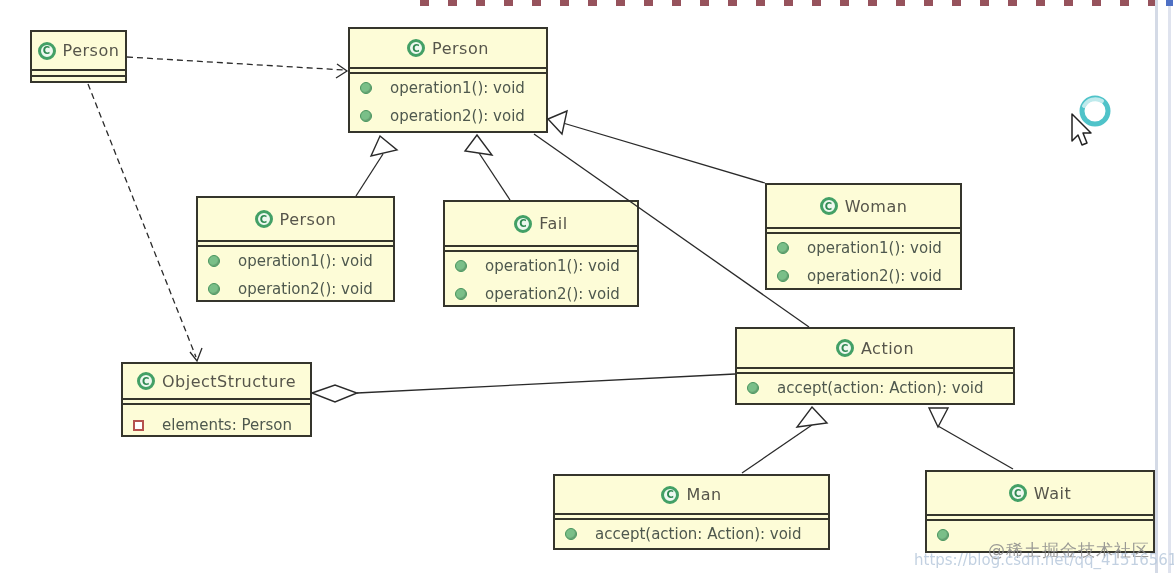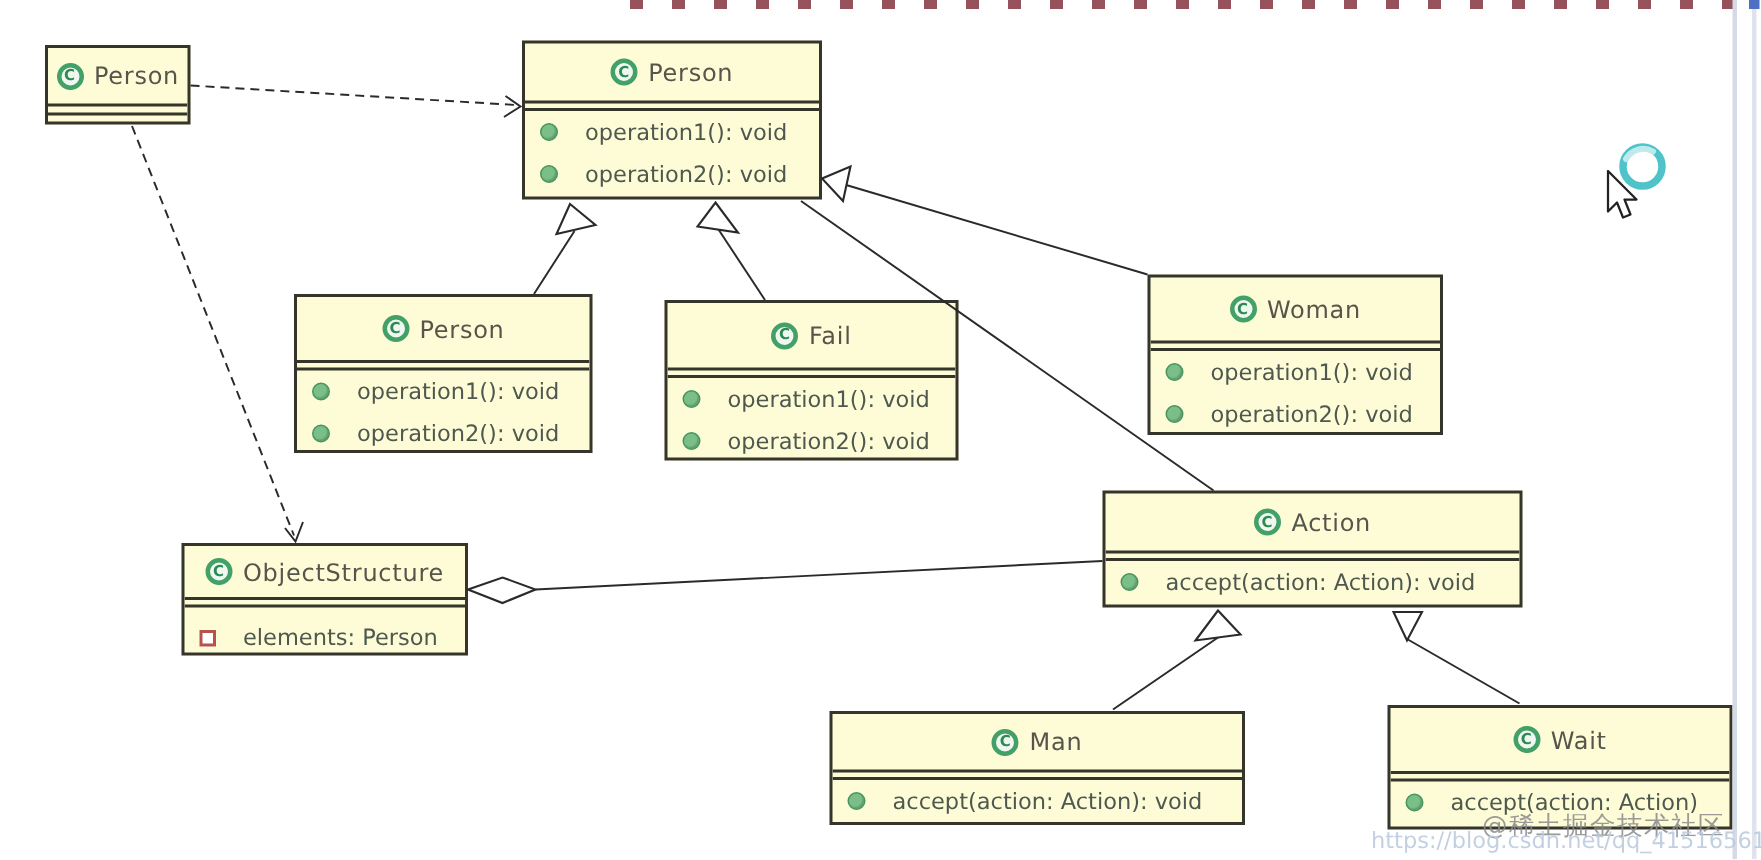--- a/index.html
+++ b/index.html
@@ -145,21 +145,20 @@
   </div>
 
   <div class="cls" style="left:925px;top:470px;width:230px;height:83px">
     <div class="title" style="height:42px">
       <span class="cicon">C</span>
       <span>Wait</span>
     </div>
     <div class="sep"></div>
     <div class="row">
       <span class="dot"></span>
-      <span>accept(action: Action)</span>
     </div>
   </div>
 
   <svg class="edges" width="1174" height="573">
     <g stroke="#2a2a2a" stroke-width="1.3" fill="none">
 
       <path d="M127,57 L344,70" stroke-dasharray="6,4"></path>
       <path d="M337,64 L347,71 L336,78"></path>
 
       <path d="M88,84 L196,357" stroke-dasharray="6,4"></path>

